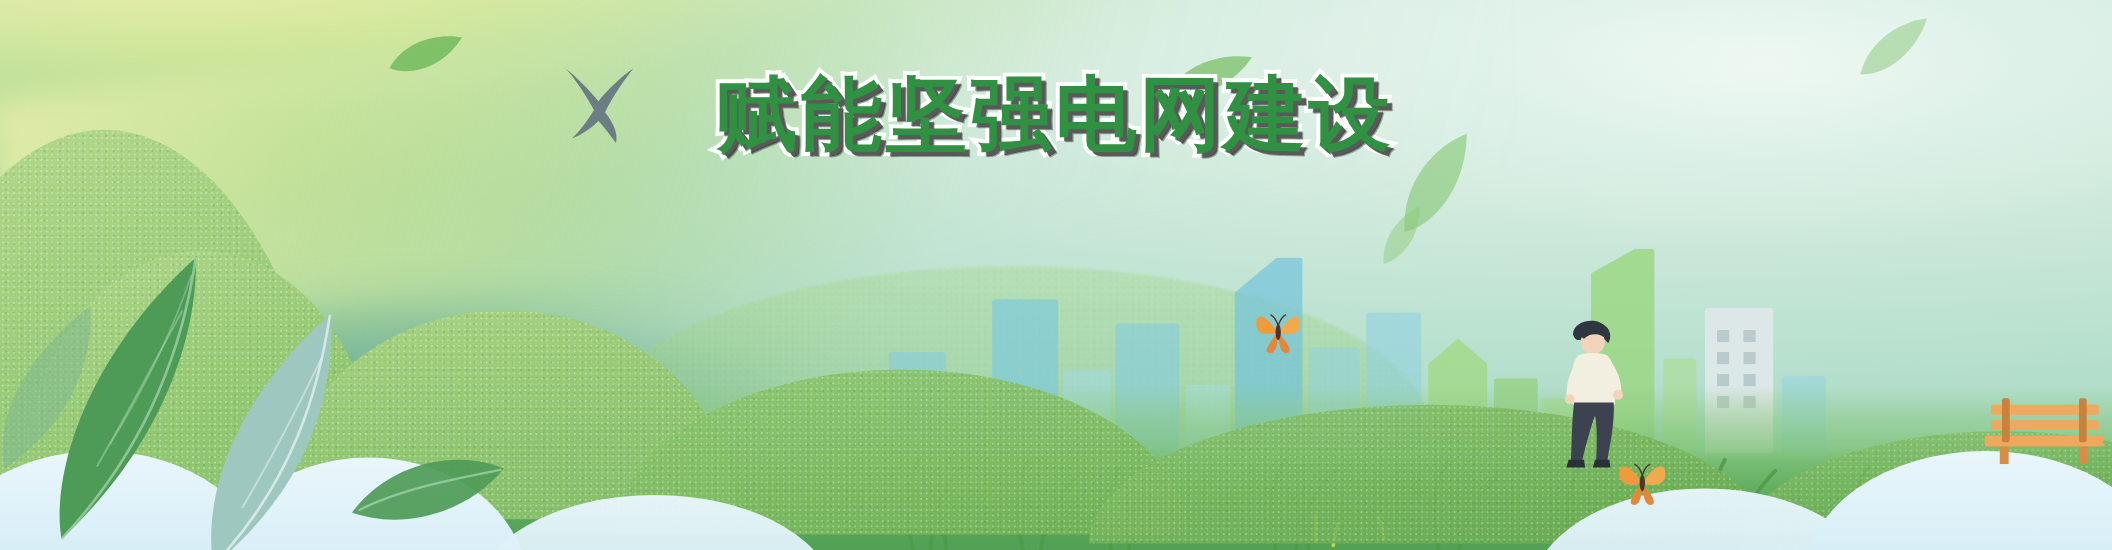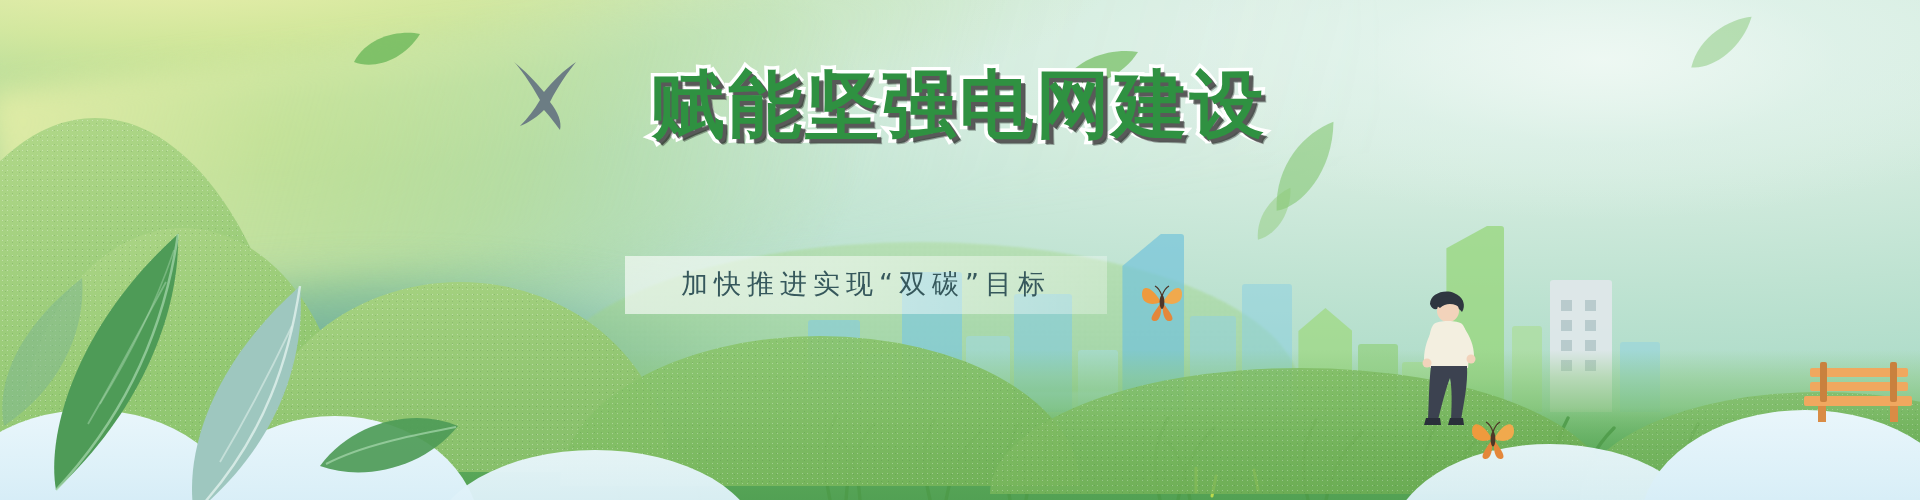--- a/index.html
+++ b/index.html
@@ -348,19 +348,14 @@
     <path d="M27 78 L63 78 C64 96 60 114 57 132 L47 132 C48 114 48 100 46 90 C42 100 38 116 34 132 L24 132 C25 112 25 94 27 78 Z" fill="#3c4250"></path>
 
     <path d="M22 130 L36 130 L37 137 L20 137 Z" fill="#2a2f3a"></path>
     <path d="M46 130 L59 130 L60 137 L44 137 Z" fill="#2a2f3a"></path>
   </svg>
 
   <div class="title-wrap">
     <div class="tline l1">赋能坚强电网建设</div>
   </div>
 
-  <div class="sub-wrap">
-    <div class="sub-bar">
-      <div class="sub-text">加快推进实现“双碳”目标</div>
-    </div>
-  </div>
 
 </div>
 
 </body></html>

